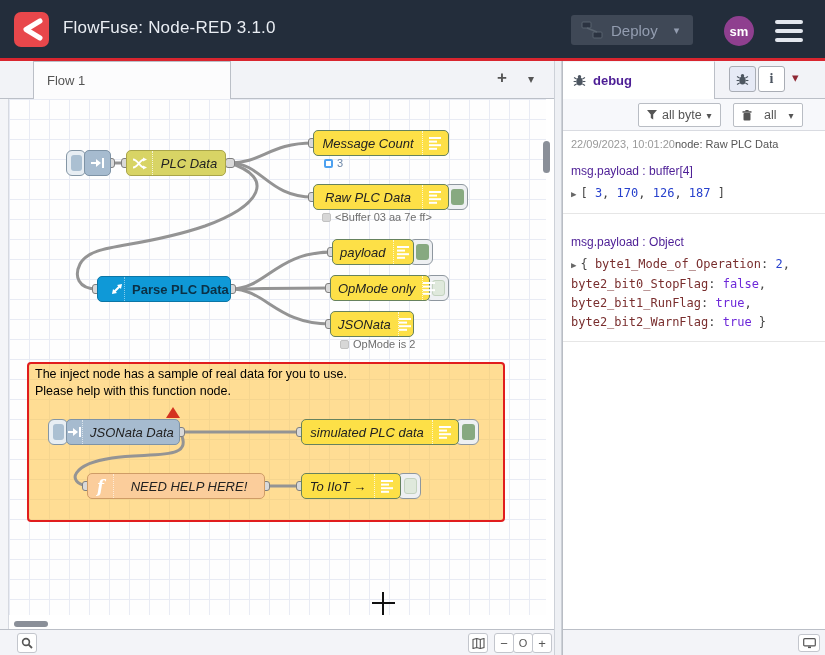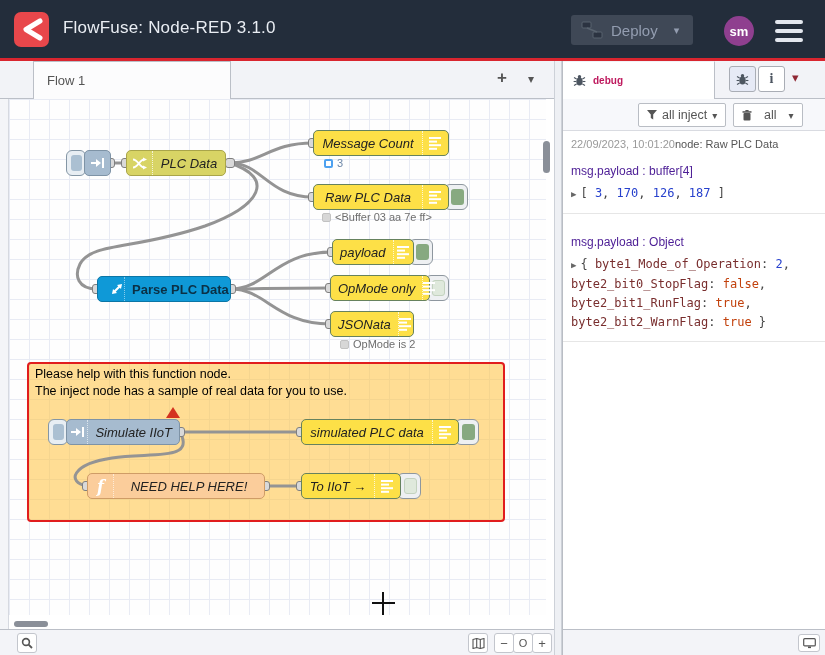--- a/index.html
+++ b/index.html
@@ -100,21 +100,21 @@
              justify-content:center; cursor:pointer; }
 
   
   #sidebar { position:absolute; left:562px; top:61px; width:263px; height:594px; background:#fff;
              border-left:1px solid #b9bdc4; }
   #sb-tabbar { position:absolute; left:0; top:0; width:263px; height:38px; background:#f2f3f7;
                border-bottom:1px solid #bbbfc7; }
   #sb-tab { position:absolute; left:0; top:0; width:152px; height:38px; background:#fff;
             border-right:1px solid #bbbfc7; border-top:1px solid #f2f3f7; display:flex; align-items:center;
             gap:7px; padding-left:10px; z-index:2; }
-  #sb-tab .sblabel { color:#be185d; font-size:10px; font-weight:bold; }
+  #sb-tab .sblabel { color:#4c1d95; font-size:13px; font-weight:bold; }
   .sb-iconbtn { position:absolute; top:5px; width:27px; height:26px; border:1px solid #a9adb5;
                 border-radius:3px; background:#fff; display:flex; align-items:center; justify-content:center;
                 cursor:pointer; }
   .sb-iconbtn.active { background:#e6eaf6; }
   #sb-caret { position:absolute; left:792px; top:70px; color:#8f2733; font-size:13px; cursor:pointer; z-index:8; }
 
   #sb-toolbar { position:absolute; left:0; top:38px; width:263px; height:32px; background:#f7f8fb;
                 border-bottom:1px solid #d9dbe1; }
   .tb-btn { position:absolute; top:4px; height:24px; background:#fff; border:1px solid #b9bdc4;
             border-radius:2px; color:#555; font-size:12.5px; display:flex; align-items:center; gap:5px;
@@ -122,21 +122,21 @@
   .tb-caret { font-size:10px; color:#555; }
 
   #sb-messages { position:absolute; left:0; top:70px; width:263px; }
   .dmsg { padding:7px 8px 9px 8px; border-bottom:1px solid #e6e6e6; background:#fff; }
   .dmsg .mhead { font-size:11px; color:#999; }
   .dmsg .msource { color:#555; }
   .dmsg .mmeta { margin-top:14px; font-size:12px; color:#4c1d95; }
   .dmsg .mbody { margin-top:6px; font-family:"DejaVu Sans Mono",monospace; font-size:12px;
                  line-height:19px; color:#444; }
   .caret-exp { color:#666; font-size:9px; margin-right:4px; cursor:pointer; }
-  .j-num { color:#2741cd; } .j-bool { color:#c2410c;text-align:center; } .j-key { color:#792e2e; }
+  .j-num { color:#2741cd; } .j-bool { color:#6d28d9;text-align:center; } .j-key { color:#792e2e; }
 
   #sb-footer { position:absolute; left:0; top:568px; width:263px; height:26px; background:#f3f4f8;
                border-top:1px solid #bbbfc7; }
 </style>
 </head>
 <body>
 
 <div id="root">
 
   <div id="header">
@@ -169,22 +169,22 @@
     <span class="tlabel">Flow 1</span>
   </div>
   <div class="tabbar-btn" style="left:497px;">+</div>
   <div class="tabbar-btn" id="tab-menu-btn" style="left:528px;top:72px;">▾</div>
 
   <div id="left-gutter"></div>
   <div id="canvas"></div>
   <div id="splitter"></div>
 
   <div class="group-box">
+    <div class="gline">The inject node has a sample of real data for you to use.</div>
     <div class="gline">Please help with this function node.</div>
-    <div class="gline">The inject node has a sample of real data for you to use.</div>
   </div>
 
   <svg id="wires">
     <g fill="none" stroke="#949494" stroke-width="3" stroke-linecap="round">
       <path d="M110,163 L126,163"></path>
       <path d="M230,163 C262,163 270,143 313,143"></path>
       <path d="M230,163 C262,163 268,197 313,197"></path>
       <path d="M230,163 C275,178 262,205 205,226 C135,250 92,242 80,264 C74,276 78,289 97,289"></path>
       <path d="M231,289 C266,289 276,252 332,252"></path>
       <path d="M231,289 C262,289 272,288 330,288"></path>
@@ -336,21 +336,21 @@
     </div>
   <div class="err-tri" style="left:166px;top:407px;"></div>
   <div class="node n-inject" style="left:66px;top:419px;width:114px;">
     <span class="iarea left" style="border-right-color:rgba(255,255,255,.6)">
       <svg width="15" height="14" viewBox="0 0 15 14">
           <path d="M1 7 h6" stroke="#fff" stroke-width="2"></path>
           <path d="M6 3 l5 4 -5 4 z" fill="#fff"></path>
           <rect x="12" y="2" width="2" height="10" fill="#fff"></rect>
         </svg>
     </span>
-    <span class="nlabel">Simulate IIoT</span>
+    <span class="nlabel">JSONata Data</span>
   </div>
   <div class="port" style="left:175px;top:427px;"></div>
 
   <div class="port" style="left:296px;top:427px;"></div>
   <div class="toggle" style="left:455px;top:419px;">
       <i></i>
     </div>
   <div class="node n-debug" style="left:301px;top:419px;width:158px;">
     <span class="nlabel">simulated PLC data</span>
     <span class="iarea right">
@@ -444,21 +444,21 @@
           </g>
         </svg>
     </div>
     <div class="sb-iconbtn" style="left:195px;font-family:'Liberation Serif',serif;font-weight:bold;color:#4c5560;font-size:14px;">i</div>
 
     <div id="sb-toolbar">
       <div class="tb-btn" style="left:75px;">
         <svg width="10" height="10" viewBox="0 0 10 10">
             <path d="M0 0 H10 L6.2 4.6 V9.5 L3.8 8 V4.6 Z" fill="#555"></path>
           </svg>
-        <span>all inject</span>
+        <span>all byte</span>
         <span class="tb-caret">▾</span>
       </div>
       <div class="tb-btn" style="left:170px;gap:12px;">
         <svg width="10" height="11" viewBox="0 0 10 11">
             <rect x="1.5" y="3" width="7" height="7.5" rx="1" fill="#555"></rect>
             <rect x="0.5" y="1.2" width="9" height="1.5" fill="#555"></rect>
             <rect x="3.4" y="0" width="3.2" height="1.5" fill="#555"></rect>
           </svg>
         <span>all</span>
         <span class="tb-caret">▾</span>

